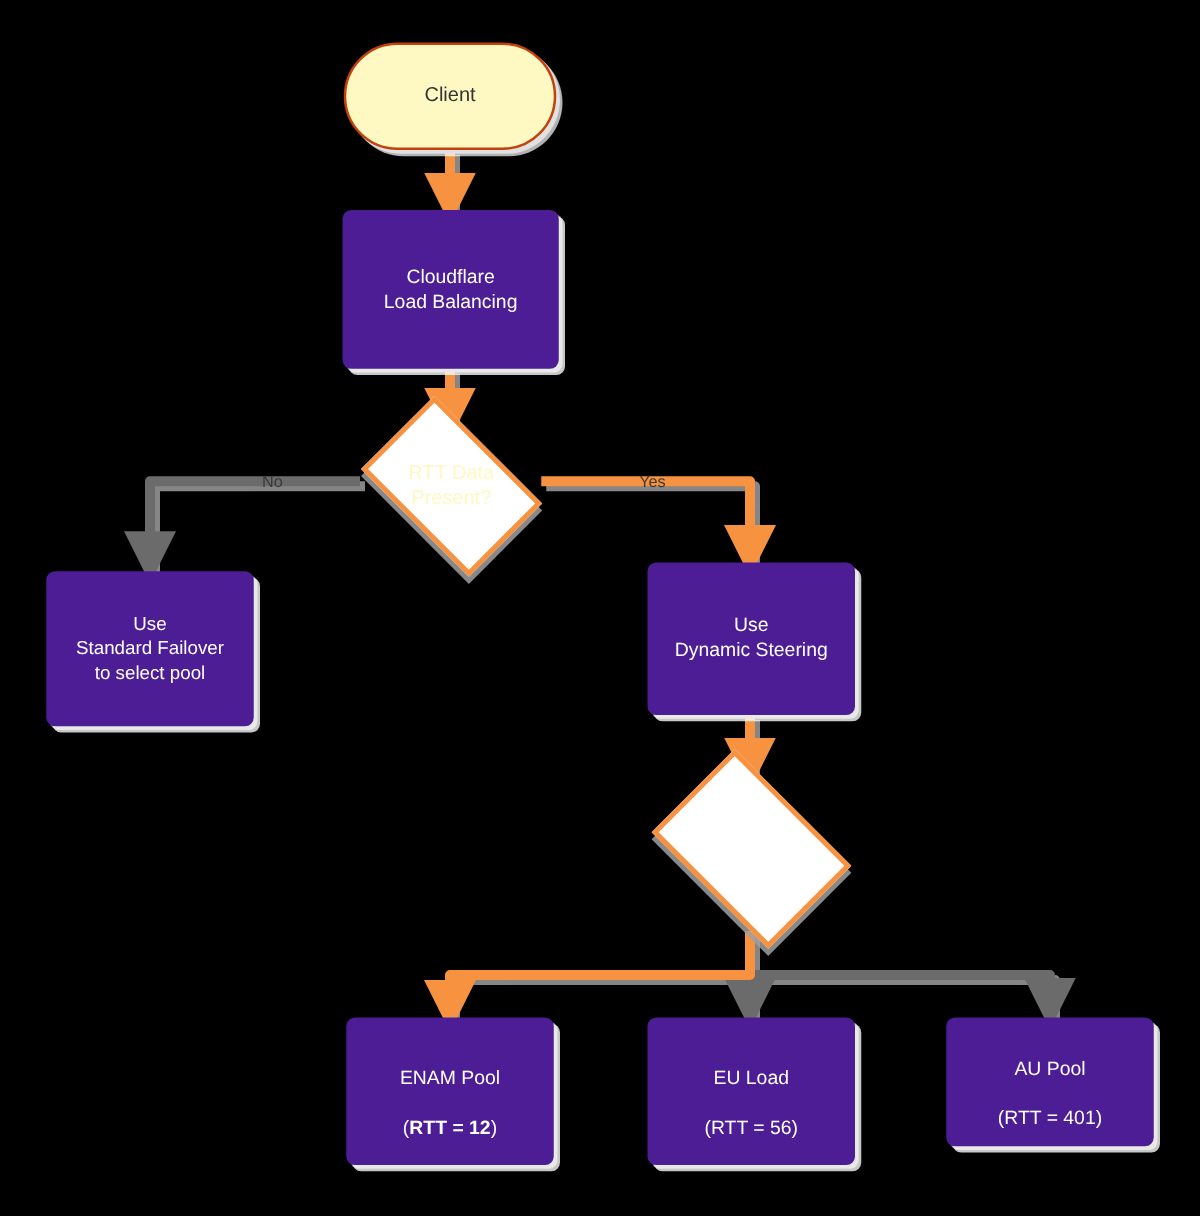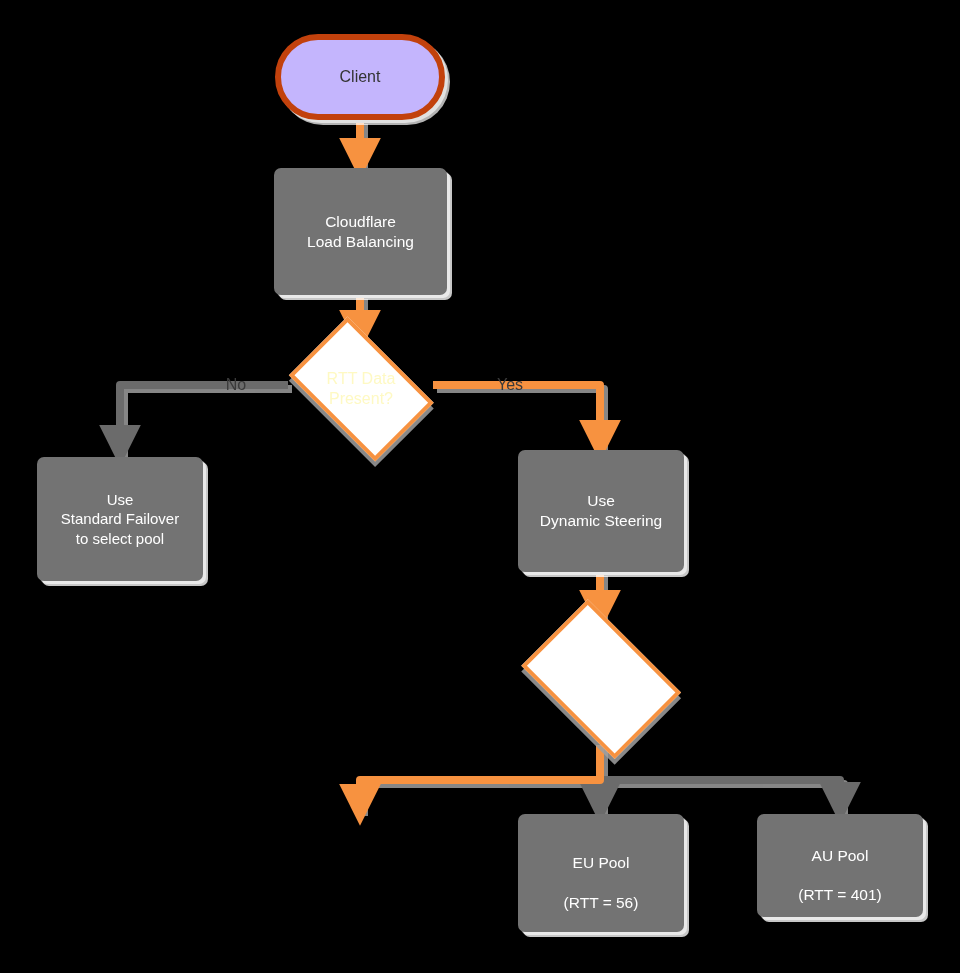--- a/index.html
+++ b/index.html
@@ -43,33 +43,33 @@
   .node .label {
     position: relative;
     z-index: 2;
     line-height: 1.28;
     white-space: pre-line;
     pointer-events: none;
   }
 
   
   .box {
-    background: #737373;
+    background: #4c1d95;
     border-radius: 7px;
     box-shadow: 5px 5px 0 0 rgba(255,255,255,0.78),
                 3px 3px 0 0 #9a9a9a;
     color: #FFFFFF;
     font-size: 15.5px;
   }
   .box .label { color: #FFFFFF; }
 
   
   .stadium {
-    background: #c4b5fd;
-    border: 6px solid #c2410c;
+    background: #fef9c3;
+    border: 2px solid #c2410c;
     border-radius: 999px;
     color: #333333;
     font-size: 16px;
     box-shadow: 5px 5px 0 0 rgba(255,255,255,0.70),
                 3px 3px 0 0 #9a9a9a;
   }
   .stadium .label { color: #333333; }
 
   
   .diamond { background: transparent; }
@@ -92,28 +92,27 @@
   }
 
   
   .label b { font-weight: bold; }
 
   
   .edge-label {
     position: absolute;
     transform: translate(-50%, -50%);
     font-family: "Liberation Sans", sans-serif;
-    font-size: 16px;
+    font-size: 13px;
     color: #3a3a3a;
     background: transparent;
     padding: 2px 5px;
     white-space: nowrap;
     pointer-events: none;
     z-index: 3;
-    margin-left: 18px;
   }
 </style>
 </head>
 <body>
 
 <div id="canvas">
 
   <svg id="edge-layer" viewBox="0 0 960 973" width="960" height="973" xmlns="http://www.w3.org/2000/svg">
     <defs>
       <marker id="arrow-active" viewBox="0 0 10 10" refX="7.2" refY="5" markerWidth="5.2" markerHeight="5.2" orient="auto-start-reverse">
@@ -191,33 +190,39 @@
 
     <div class="node box" style="left:518px; top:450px; width:166px; height:122px;">
       <span class="label">Use
 Dynamic Steering</span>
     </div>
 
     <div class="node diamond" style="left:508px; top:612px; width:186px; height:133px;">
       <div class="dshape"></div>
     </div>
 
+    <div class="node box" style="left:277px; top:814px; width:166px; height:118px;">
+      <span class="label">
+        <span>ENAM Pool</span><br>
+        <span>(</span><b>RTT = 12</b><span>)</span>
+      </span>
+    </div>
 
     <div class="node box" style="left:518px; top:814px; width:166px; height:118px;">
       <span class="label">
-        <span>EU Pool</span><br>
+        <span>EU Load</span><br>
         <span>(</span><span>RTT = 56</span><span>)</span>
       </span>
     </div>
 
     <div class="node box" style="left:757px; top:814px; width:166px; height:103px;">
       <span class="label">
         <span>AU Pool</span><br>
         <span>(</span><span>RTT = 401</span><span>)</span>
       </span>
     </div>
 
     <span class="edge-label" style="left:218px; top:385px;">No</span>
 
-    <span class="edge-label" style="left:492px; top:385px;">Yes</span>
+    <span class="edge-label" style="left:522px; top:385px;">Yes</span>
 
   </div>
 </div>
 
 </body></html>

